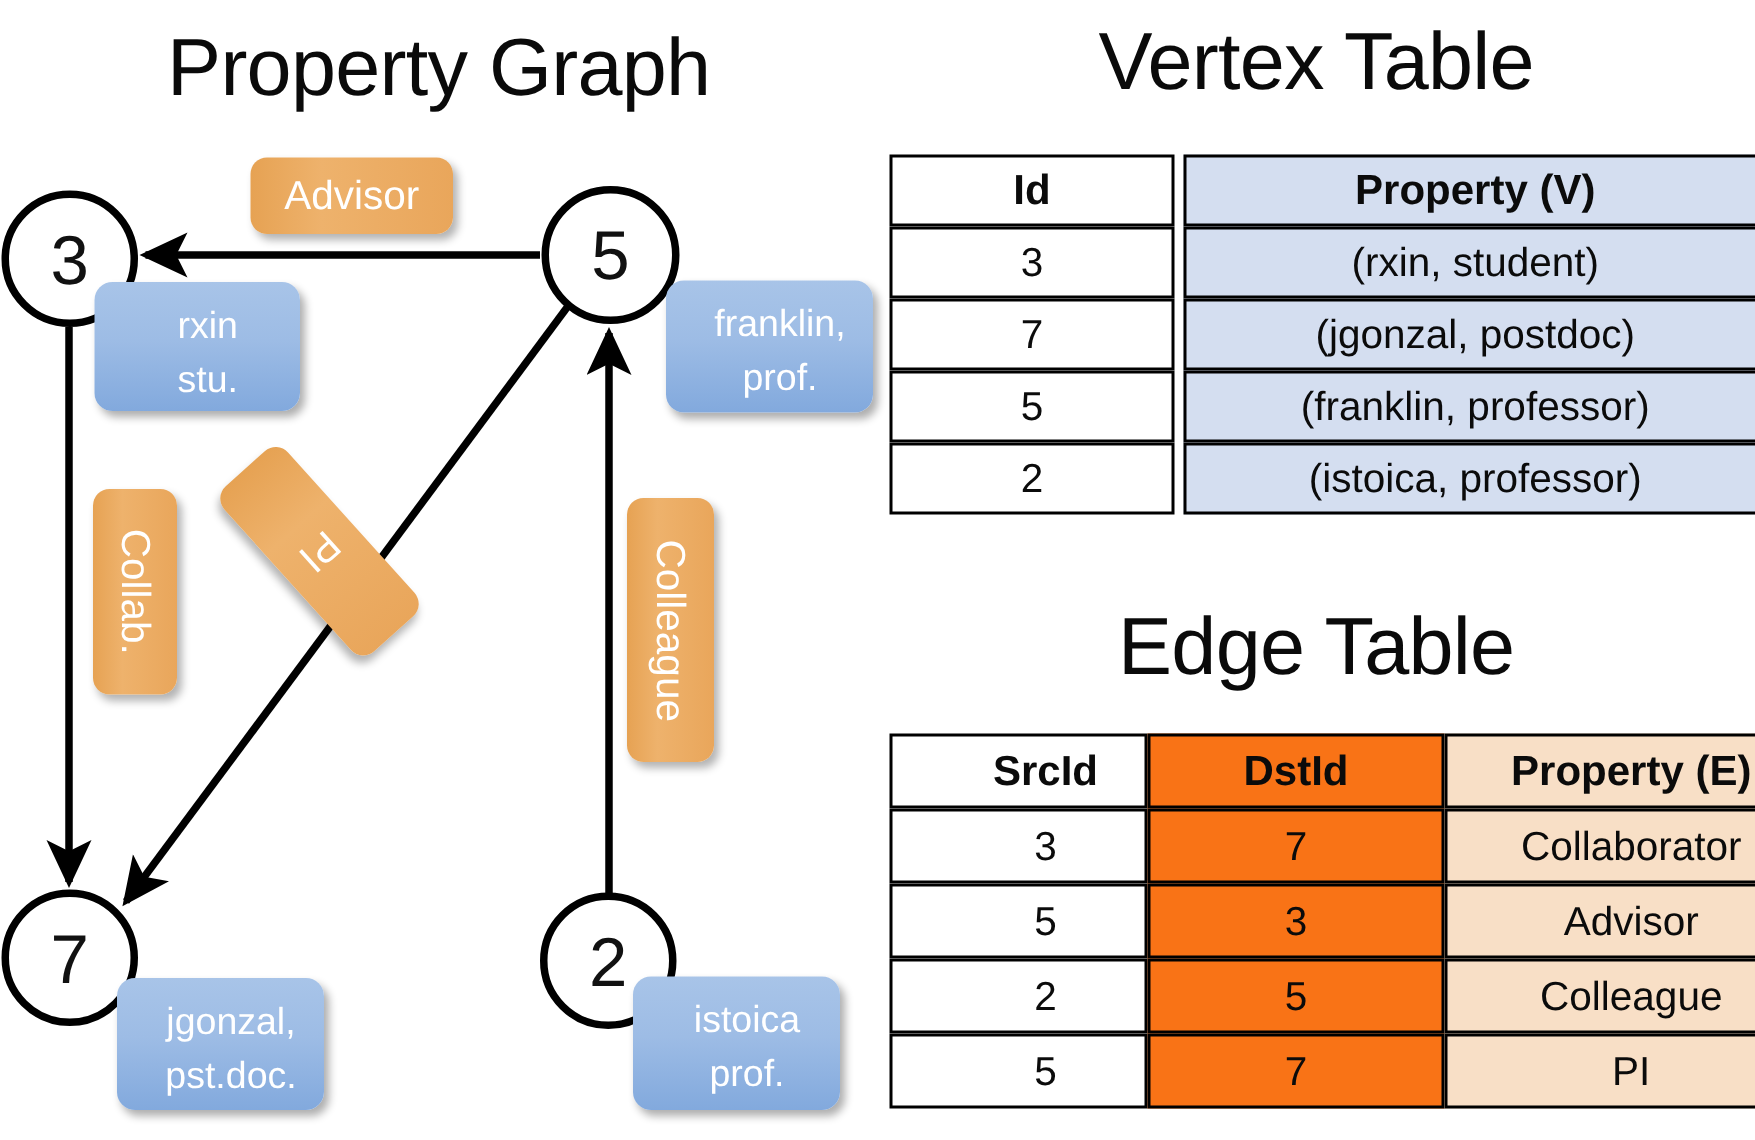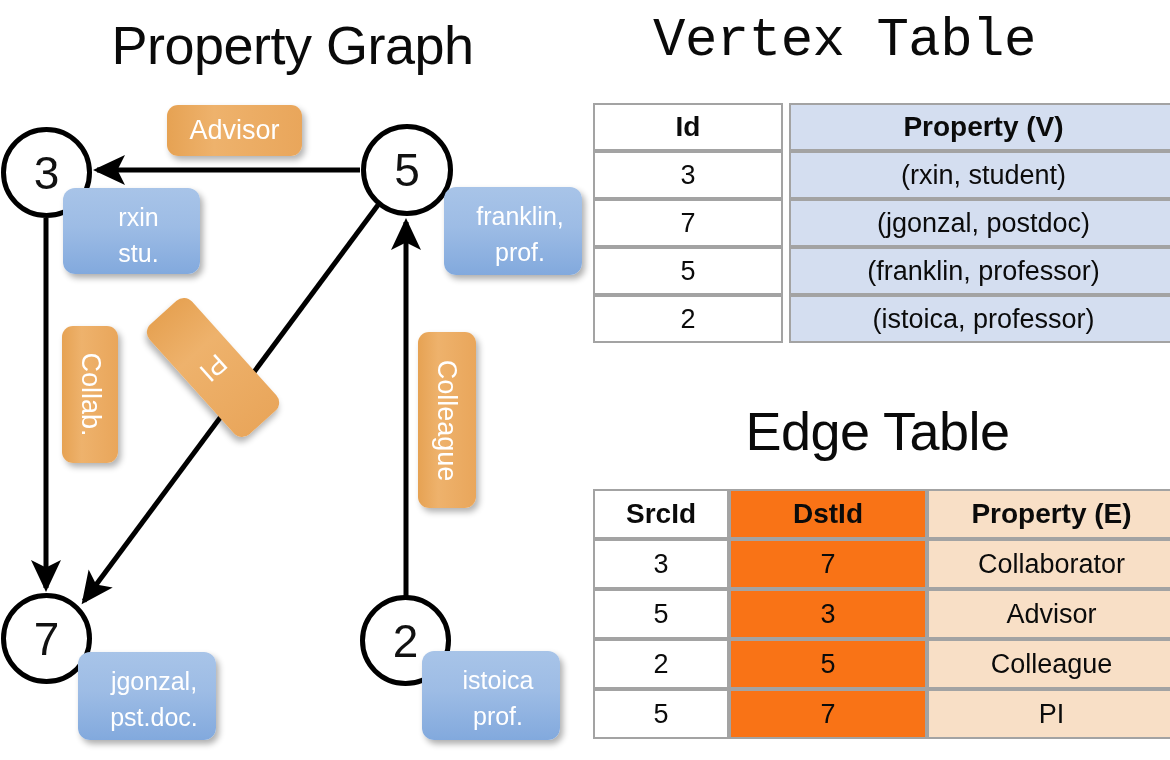--- a/index.html
+++ b/index.html
@@ -27,21 +27,21 @@
     font-family: "Liberation Sans", sans-serif;
     font-weight: 300;
     font-size: 54px;
     line-height: 1;
     letter-spacing: -0.5px;
     color: #0a0a0a;
     white-space: nowrap;
     text-align: center;
   }
   #title-property-graph { left: 0px;   top: 18px;  width: 585px; }
-  #title-vertex-table   { left: 552px; top: 14px;  width: 585px; font-family: Liberation Mono, monospace; }
+  #title-vertex-table   { left: 585px; top: 14px;  width: 585px; }
   #title-edge-table     { left: 585px; top: 404px; width: 585px; text-align: center; }
 
   
   .graph-svg {
     position: absolute;
     left: 0; top: 0;
     width: 585px; height: 760px;
   }
 
   .node-circle {
@@ -102,21 +102,21 @@
 
   
   .tbl {
     position: absolute;
     border-collapse: separate;
     border-spacing: 0;
     table-layout: fixed;
     font-family: "Liberation Sans", sans-serif;
   }
   .tbl td, .tbl th {
-    border: 2px solid #a3a3a3;
+    border: 2px solid #000000;
     text-align: center;
     font-weight: 400;
     font-size: 27px;
     color: #0b0b0b;
     padding: 0;
     height: 44px;
     line-height: 44px;
     white-space: nowrap;
     overflow: hidden;
   }
@@ -124,21 +124,21 @@
     font-weight: 700;
     font-size: 28px;
   }
   .tbl .gap { border: none; width: 6px; height: 44px; padding:0; }
 
   #vertex-table { left: 593px; top: 103px; width: 577px; }
   #vertex-table .c-id   { width: 186px; background: #ffffff; }
   #vertex-table .c-prop { width: 385px; background: #d4def0; }
 
   #edge-table { left: 593px; top: 489px; width: 577px; }
-  #edge-table .c-src { width: 132px; background: #ffffff; }
+  #edge-table .c-src { width: 132px; background: #ffffff; padding-left: 36px; }
   #edge-table .c-dst { width: 194px; background: #f97316; }
   #edge-table .c-prop{ width: 245px; background: #f8dfc6; }
   #edge-table td, #edge-table th { height: 46px; line-height: 46px; }
 </style>
 </head>
 <body>
 
 <div class="stage">
 
   <div class="title" id="title-property-graph">Property Graph</div>

